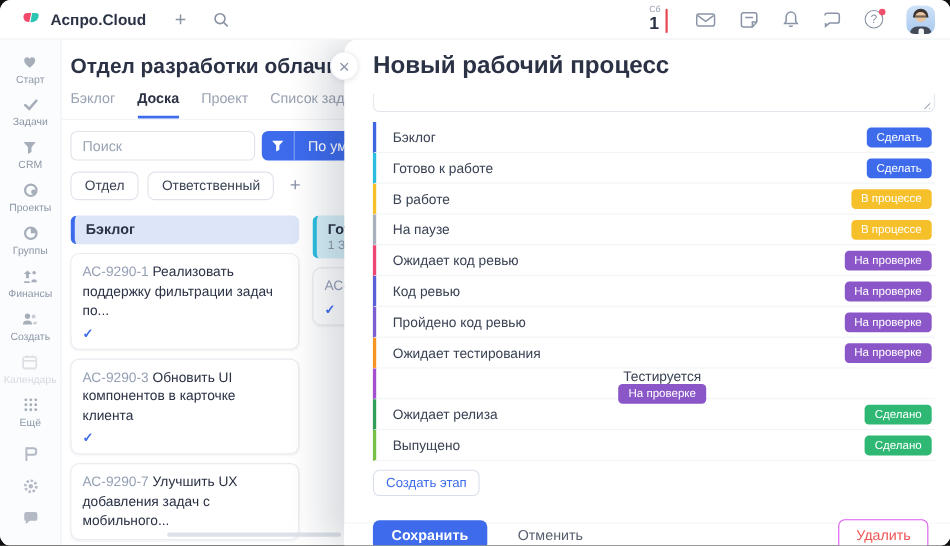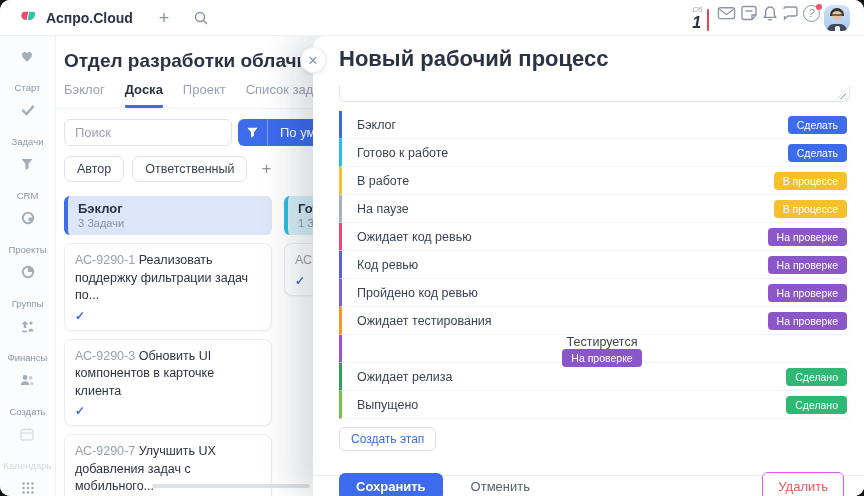--- a/index.html
+++ b/index.html
@@ -7,42 +7,42 @@
   .screen{width:864px;height:496px;border-radius:10px;overflow:hidden;background:#fff;
     position:relative;font-family:"Liberation Sans",sans-serif;color:#2b3245;}
   
   .topbar{height:36px;display:flex;align-items:center;padding:0 14px 0 18px;
     border-bottom:1px solid #eef0f4;background:#fff;position:relative;z-index:30;}
   .logo{display:flex;align-items:center;gap:8px;}
   .logo svg{width:20px;height:20px;}
   .brand{font-size:14px;font-weight:700;color:#2b3245;}
   .tb-plus{margin-left:26px;font-size:18px;color:#8a94a6;line-height:1;cursor:pointer;}
   .tb-search{margin-left:24px;color:#8a94a6;display:flex;}
-  .tb-right{margin-left:auto;display:flex;gap:4px;font-style:italic;}
+  .tb-right{margin-left:auto;display:flex;align-items:center;gap:21px;}
   .datewidget{display:flex;align-items:flex-end;gap:4px;margin-right:4px;}
   .date-col{display:flex;flex-direction:column;align-items:flex-start;line-height:1;}
   .dow{font-size:8px;color:#98a1b1;margin-bottom:1px;}
   .dom{font-size:16px;font-weight:600;color:#2b3245;}
   .redline{width:2.5px;height:22px;background:#e84550;border-radius:2px;}
   .tb-ic{color:#8a94a6;display:flex;position:relative;}
   .help-c{width:17px;height:17px;border:1.5px solid #8a94a6;border-radius:50%;
     display:flex;align-items:center;justify-content:center;font-size:11px;color:#8a94a6;position:relative;}
   .help-dot{position:absolute;top:-2px;right:-3px;width:6px;height:6px;border-radius:50%;background:#f0506c;}
   .avatar{width:26px;height:26px;border-radius:8px;background:linear-gradient(180deg,#cfe2f8,#a9c9ef);
     position:relative;overflow:hidden;}
   .av-hair{position:absolute;top:3px;left:6px;width:14px;height:8px;border-radius:7px 7px 0 0;background:#3b332f;}
   .av-face{position:absolute;top:6px;left:8px;width:10px;height:9px;border-radius:50%;background:#e9c49e;}
   .av-glass{position:absolute;top:9px;left:8px;width:10px;height:2px;background:#4a4340;opacity:.75;}
   .av-torso{position:absolute;bottom:-4px;left:3px;width:20px;height:11px;border-radius:7px 7px 0 0;background:#424a57;}
   .av-shirt{position:absolute;bottom:-2px;left:11px;width:5px;height:7px;background:#f4f6f9;border-radius:2px 2px 0 0;}
   
   .sidebar{position:absolute;left:0;top:36px;bottom:0;width:56px;background:#fbfcfd;
     border-right:1px solid #eef0f4;display:flex;flex-direction:column;align-items:center;
     padding-top:12px;z-index:5;}
-  .side-item{display:flex;flex-direction:column;align-items:center;gap:18px;margin-bottom:9px;cursor:pointer;}
+  .side-item{display:flex;flex-direction:column;align-items:center;gap:3px;margin-bottom:9px;cursor:pointer;}
   .side-item svg{width:16px;height:16px;}
   .side-lb{font-size:9.5px;color:#8d97a8;}
   .side-fade{opacity:.35;}
   .side-ic-only{margin-bottom:13px;}
   
   .main{position:absolute;left:56px;top:36px;right:0;bottom:0;overflow:hidden;background:#fff;}
   .board-head{padding:10px 0 0 8px;}
   .board-title{font-size:19px;font-weight:700;color:#2b3245;white-space:nowrap;margin:4px 0 10px;}
   .tabs{display:flex;gap:20px;font-size:13px;color:#99a2b3;white-space:nowrap;}
   .tab{padding-bottom:8px;cursor:pointer;}
@@ -278,31 +278,30 @@
         <div class="filter-ctl">
           <span class="filter-funnel">
             <svg width="13" height="13" viewBox="0 0 14 14" fill="#fff">
                 <path d="M1.5 2 H12.5 L8.6 6.6 V10.8 L5.4 12.6 V6.6 Z"></path>
               </svg>
           </span>
           <span class="filter-sort">По умолчан</span>
         </div>
       </div>
       <div class="chips-row">
-        <span class="chip">Автор</span>
+        <span class="chip">Отдел</span>
         <span class="chip">Ответственный</span>
         <span class="chip-plus">+</span>
       </div>
 
       <div class="columns">
 
         <div class="kcol">
           <div class="kcol-head" style="border-left-color: rgb(61, 107, 236); background: rgb(220, 230, 248);">
             <div class="kcol-name">Бэклог</div>
-            <div class="kcol-count">3 Задачи</div>
           </div>
           <div class="kcard">
             <div class="kcard-t"><span class="kcard-id">АС-9290-1</span> <span>Реализовать поддержку фильтрации задач по...</span></div>
             <div class="kcard-chk">✓</div>
           </div>
           <div class="kcard">
             <div class="kcard-t"><span class="kcard-id">АС-9290-3</span> <span>Обновить UI компонентов в карточке клиента</span></div>
             <div class="kcard-chk">✓</div>
           </div>
           <div class="kcard">

